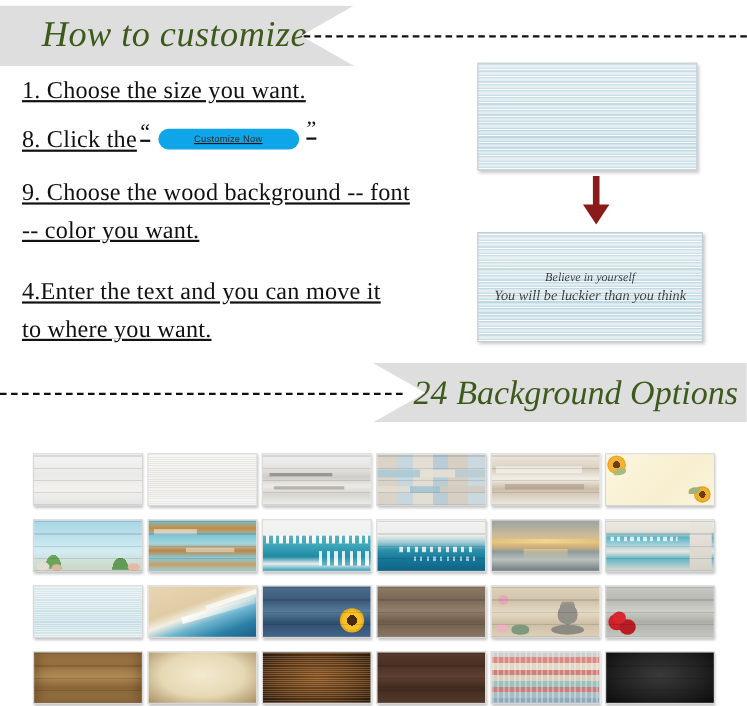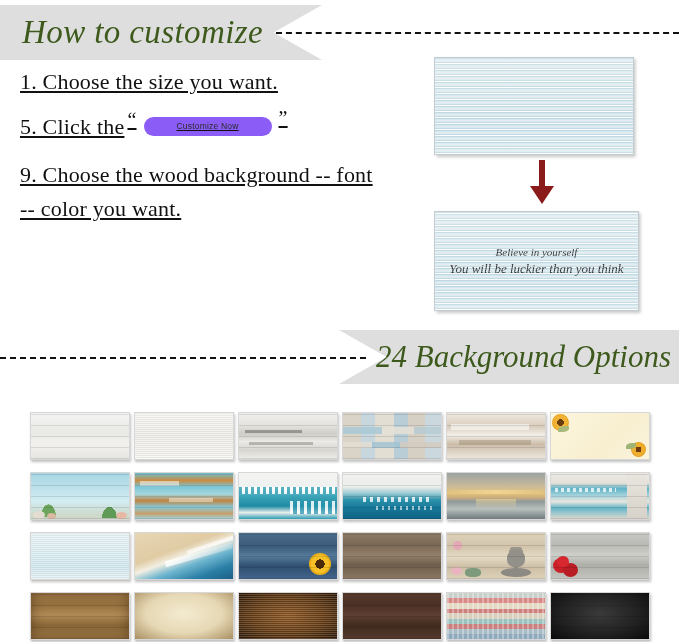--- a/index.html
+++ b/index.html
@@ -14,21 +14,21 @@
   
   .banner-top {
     position: absolute; left: 0; top: 5px;
     width: 322px; height: 55px;
     background: #dedede;
     -webkit-clip-path: polygon(0 0, 100% 0, 85% 50%, 100% 100%, 0 100%);
     clip-path: polygon(0 0, 100% 0, 85% 50%, 100% 100%, 0 100%);
     display: flex; align-items: center;
   }
   .banner-top-title {
-    margin-left: 22px;
+    margin-left: 38px;
     font-size: 33px;
     color: #3d5a1c;
     font-family: "Liberation Serif", serif;
     font-style: italic;
     letter-spacing: .4px;
     white-space: nowrap;
   }
 
   
   .banner-bottom {
@@ -62,21 +62,21 @@
     font-family: "Liberation Serif", serif;
     font-size: 22px; color: #111; line-height: 1.05;
     margin-bottom: 22px; letter-spacing: .2px; text-decoration: underline;
   }
   .step-2 { display: flex; align-items: center; gap: 3px; margin-bottom: 20px; }
   .quote-open, .quote-close { font-size: 20px; position: relative; top: -6px; }
   .quote-close { top: -8px; }
   .cta-button {
     display: inline-flex; align-items: center; justify-content: center;
     width: 128px; height: 19px;
-    background: #8b5cf6;
+    background: #0ea5e9;
     border-radius: 10px;
     color: #2b2b2b;
     font-family: "Liberation Sans", sans-serif;
     font-size: 8.5px; font-style: normal;
     margin: 0 4px;
     cursor: pointer;
   }
   .step-multiline { line-height: 1.55; }
 
   
@@ -150,28 +150,29 @@
   <div class="dash-line dash-top"></div>
   <div class="banner-top">
     <div class="banner-top-title">How to customize</div>
   </div>
 
   <div class="steps">
 
     <div class="step">1. Choose the size you want.</div>
 
     <div class="step step-2">
-      <span>5. Click the</span>
+      <span>8. Click the</span>
       <span class="quote-open">“</span>
       <span class="cta-button">Customize Now</span>
       <span class="quote-close">”</span>
     </div>
 
     <div class="step step-multiline" style="width:355px;">9. Choose the wood background -- font -- color you want.</div>
 
+    <div class="step step-multiline" style="width:340px;">4.Enter the text and you can move it to where you want.</div>
   </div>
 
   <div class="sign sign-blank grain"></div>
 
   <svg class="arrow-down" viewBox="0 0 30 45">
     <rect x="12" y="0" width="6" height="28" fill="#8b1a1a"></rect>
     <polygon points="3,26 27,26 15,44" fill="#8b1a1a"></polygon>
   </svg>
 
   <div class="sign sign-text grain">

